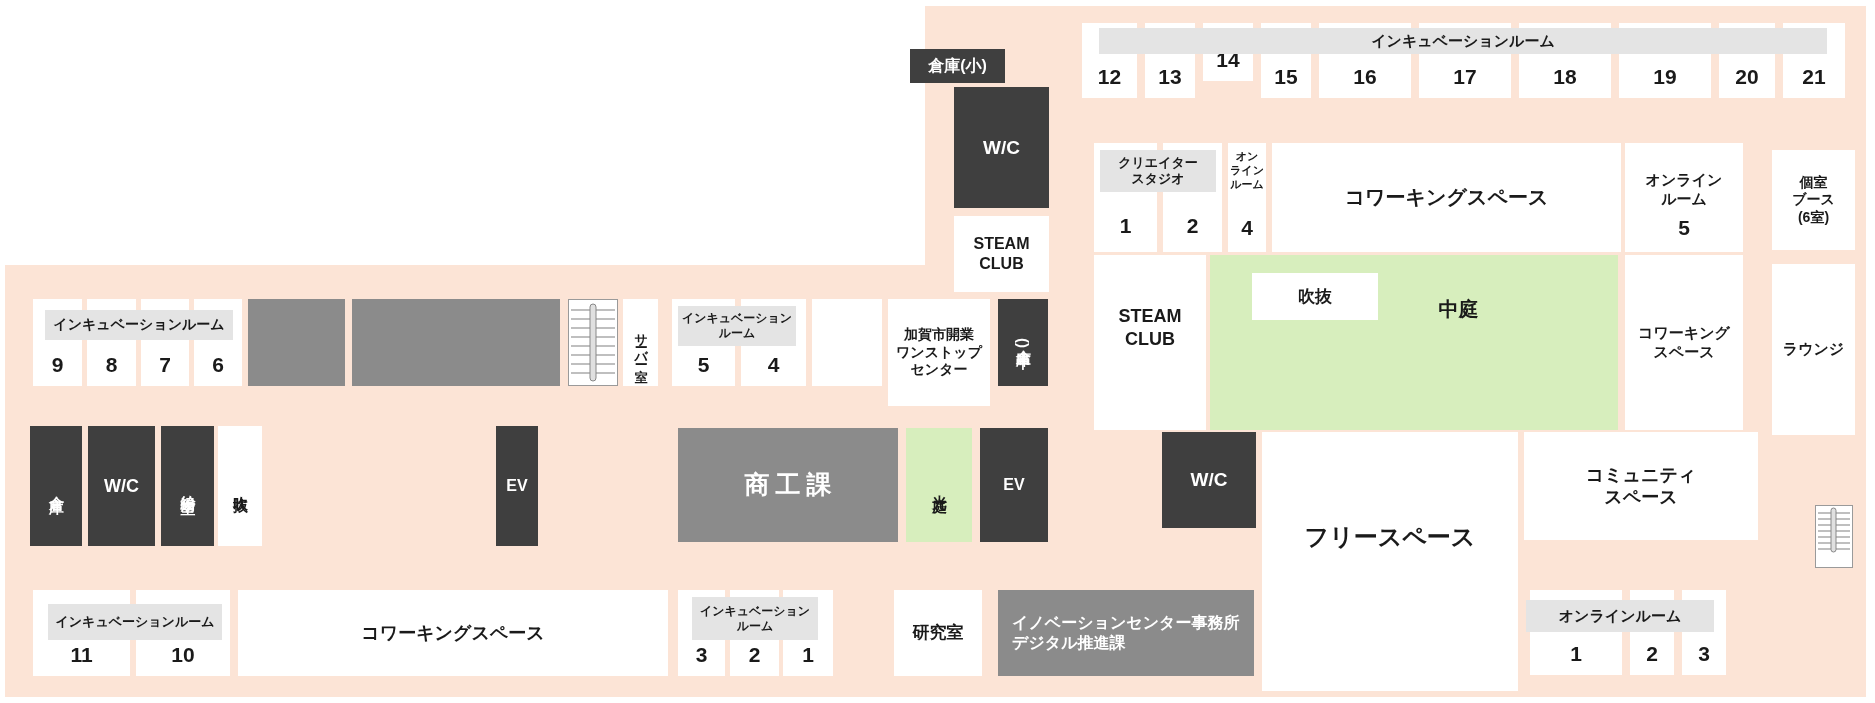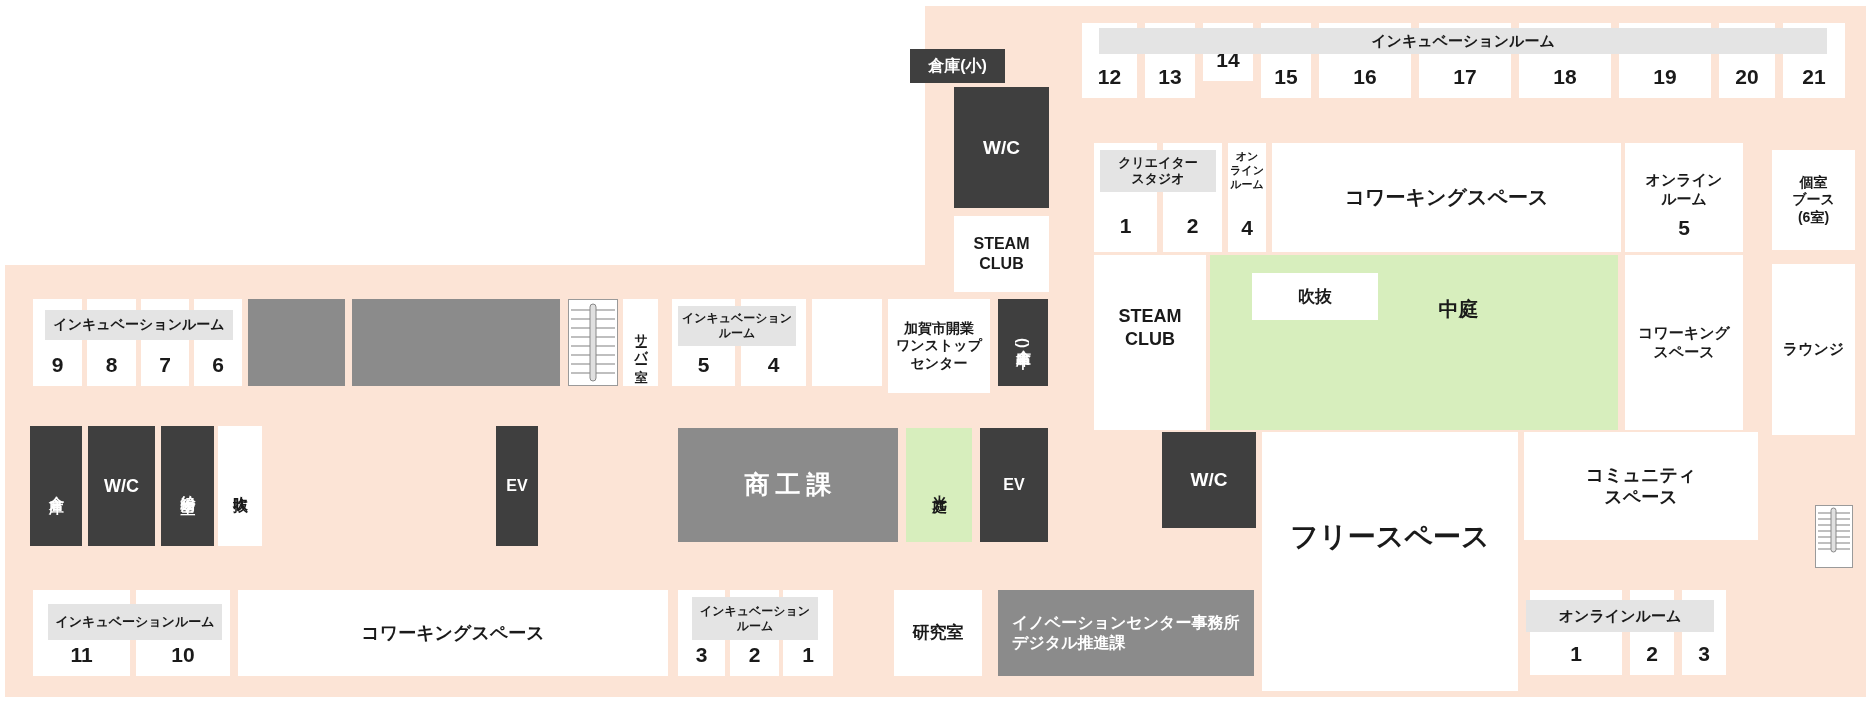--- a/index.html
+++ b/index.html
@@ -118,21 +118,21 @@
 スペース</span>
     </div>
   <div class="box white" style="left:1772px;top:264px;width:83px;height:171px">
       <span class="lbl" style="font-size:15px">ラウンジ</span>
     </div>
 
   <div class="box dark" style="left:1162px;top:432px;width:94px;height:96px">
       <span class="lbl" style="font-size:19px">W/C</span>
     </div>
   <div class="box white" style="left:1262px;top:432px;width:256px;height:259px">
-      <span class="lbl" style="font-size:28px;padding-bottom:50px">フリースペース</span>
+      <span class="lbl" style="font-size:24px;padding-bottom:50px">フリースペース</span>
     </div>
   <div class="box white" style="left:1524px;top:432px;width:234px;height:108px">
       <span class="lbl" style="font-size:18px">コミュニティ
 スペース</span>
     </div>
 
   <div class="box white" style="left:1530px;top:590px;width:92px;height:85px">
       <span class="num">1</span>
     </div>
   <div class="box white" style="left:1630px;top:590px;width:44px;height:85px">
@@ -203,21 +203,21 @@
   <div class="box white" style="left:741px;top:299px;width:65px;height:87px">
       <span class="num">4</span>
     </div>
   <div class="box banner" style="left:678px;top:306px;width:118px;height:40px">
       <span class="lbl" style="font-size:12px">インキュベーション
 ルーム</span>
     </div>
   <div class="box white" style="left:812px;top:299px;width:70px;height:87px">
       <span class="lbl"></span>
     </div>
-  <div class="box white" style="left:888px;top:299px;width:102px;height:94px">
+  <div class="box white" style="left:888px;top:299px;width:102px;height:107px">
       <span class="lbl" style="font-size:14px">加賀市開業
 ワンストップ
 センター</span>
     </div>
   <div class="box dark" style="left:998px;top:299px;width:50px;height:87px">
       <span class="lbl v" style="font-size:15px;letter-spacing:0">倉庫(中)</span>
     </div>
 
   <div class="box dark" style="left:30px;top:426px;width:52px;height:120px">
       <span class="lbl v" style="font-size:15px">倉庫</span>

